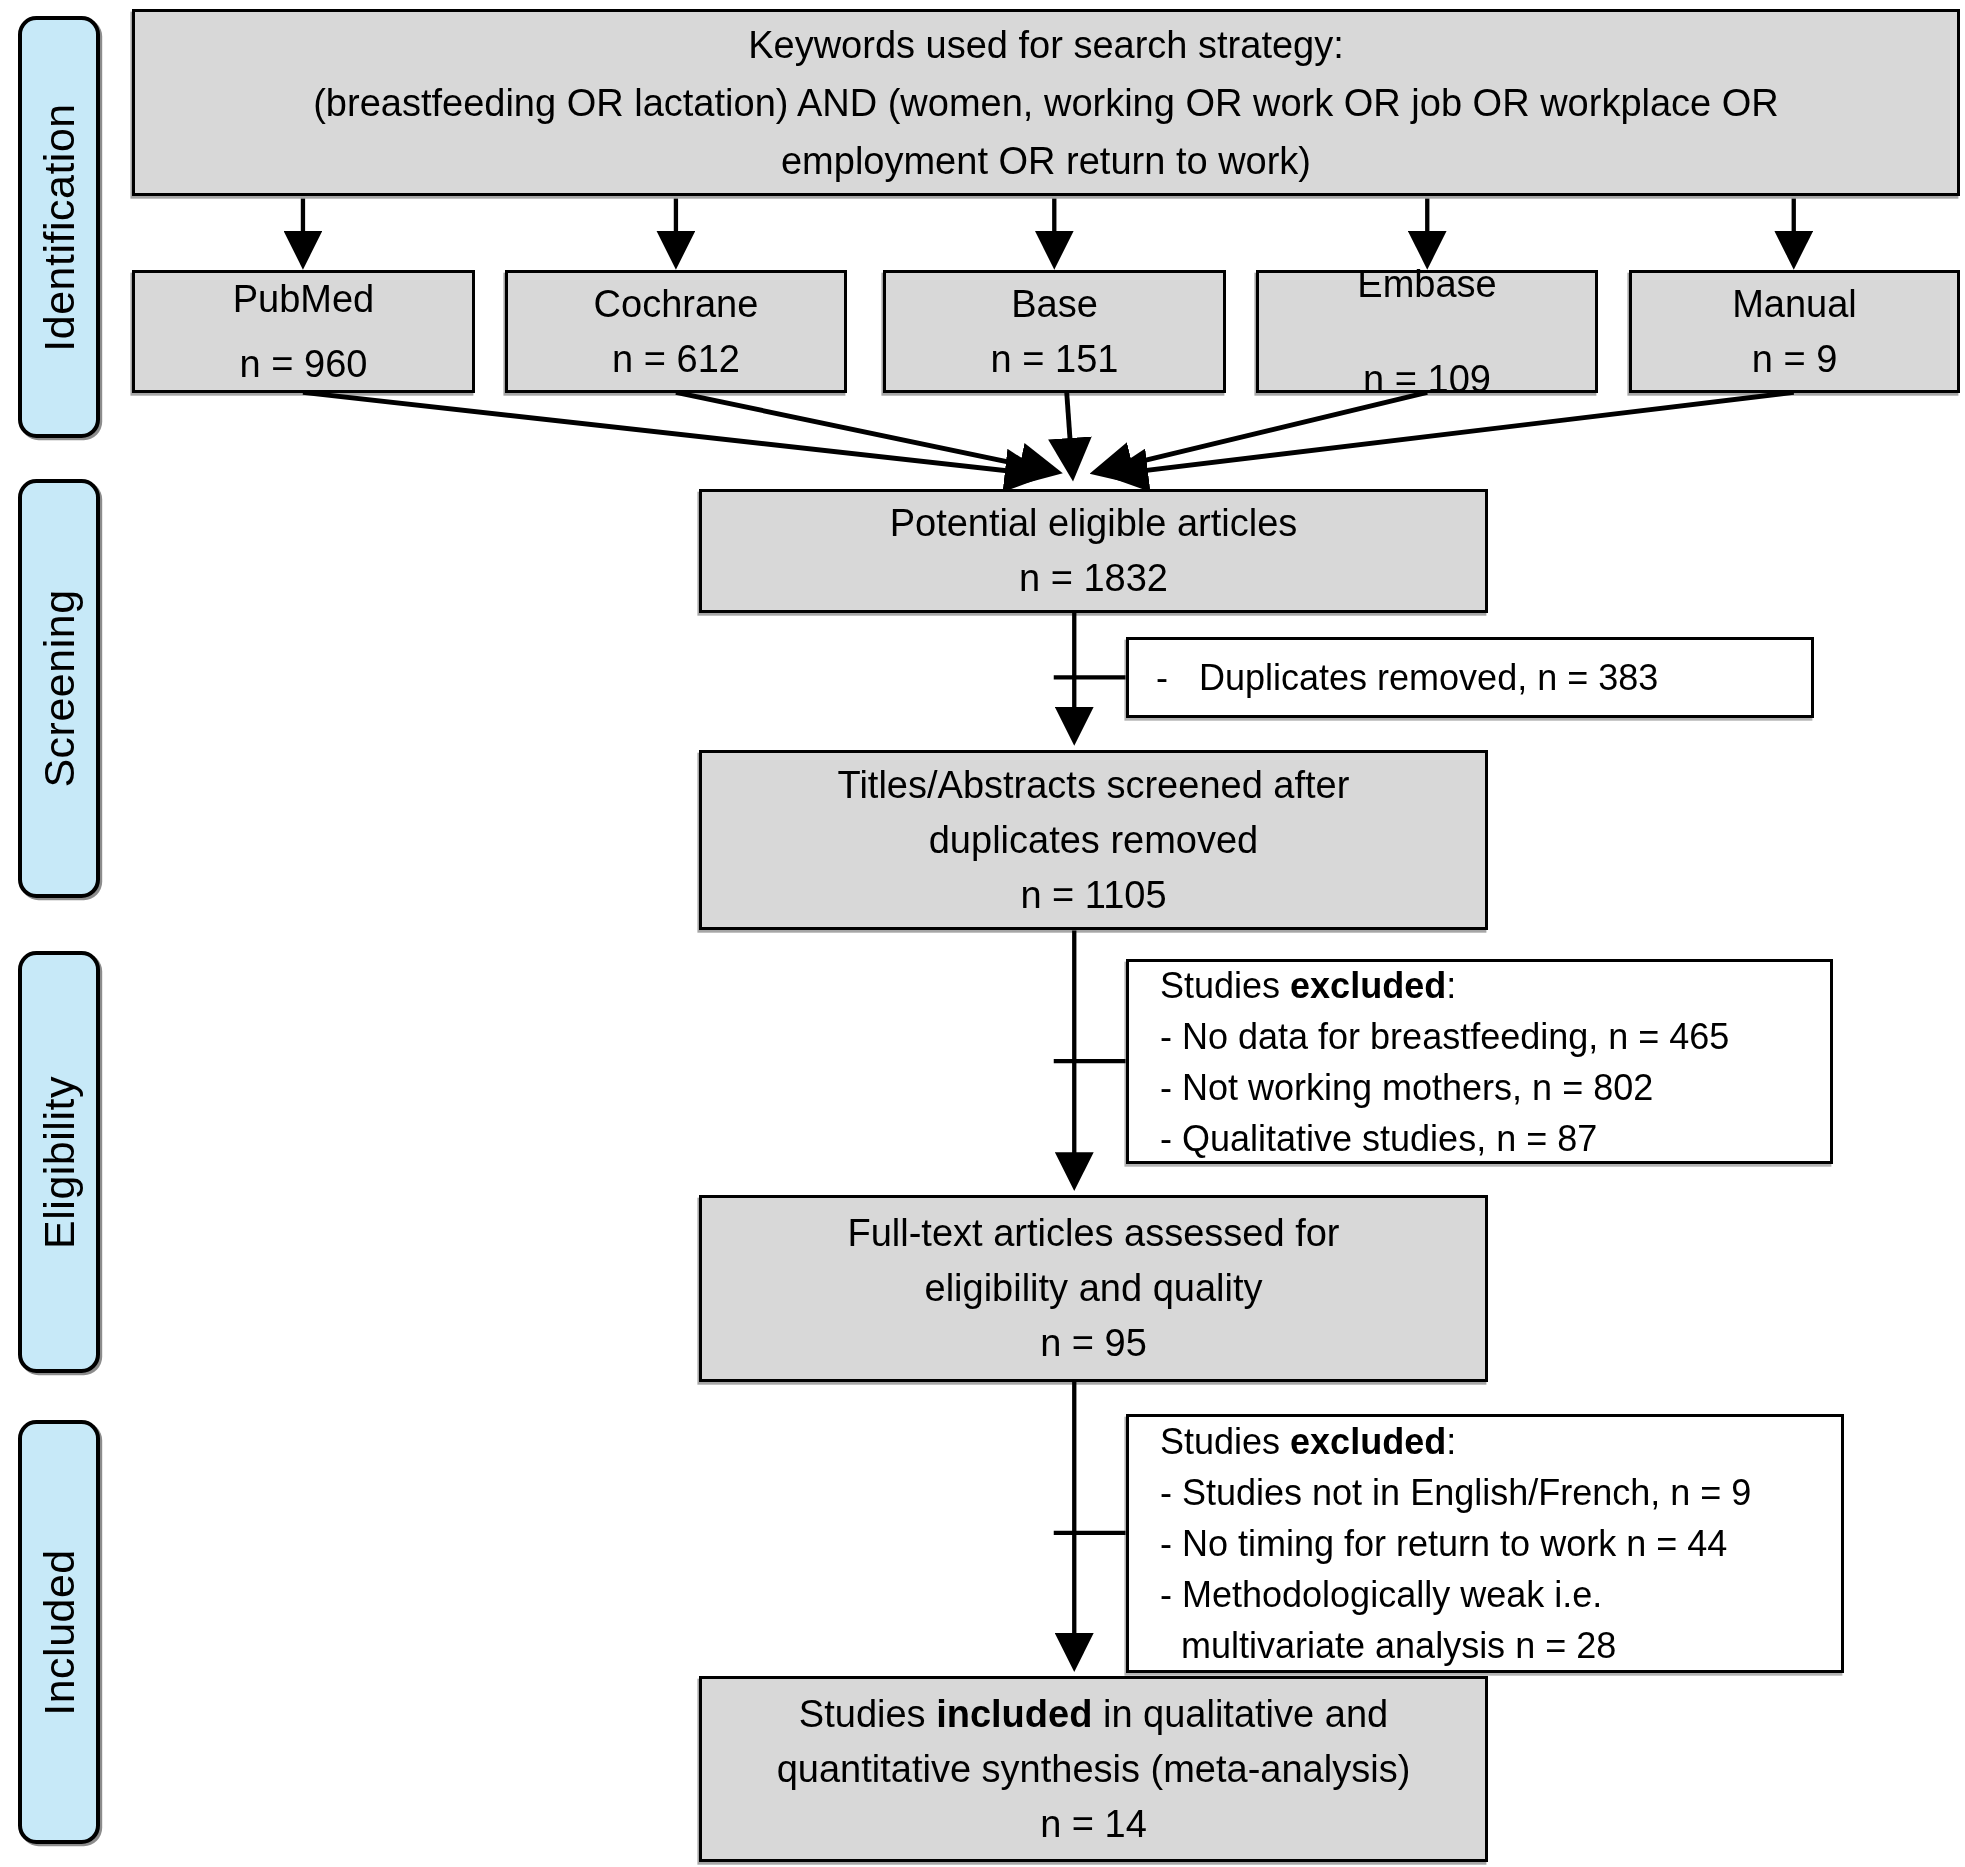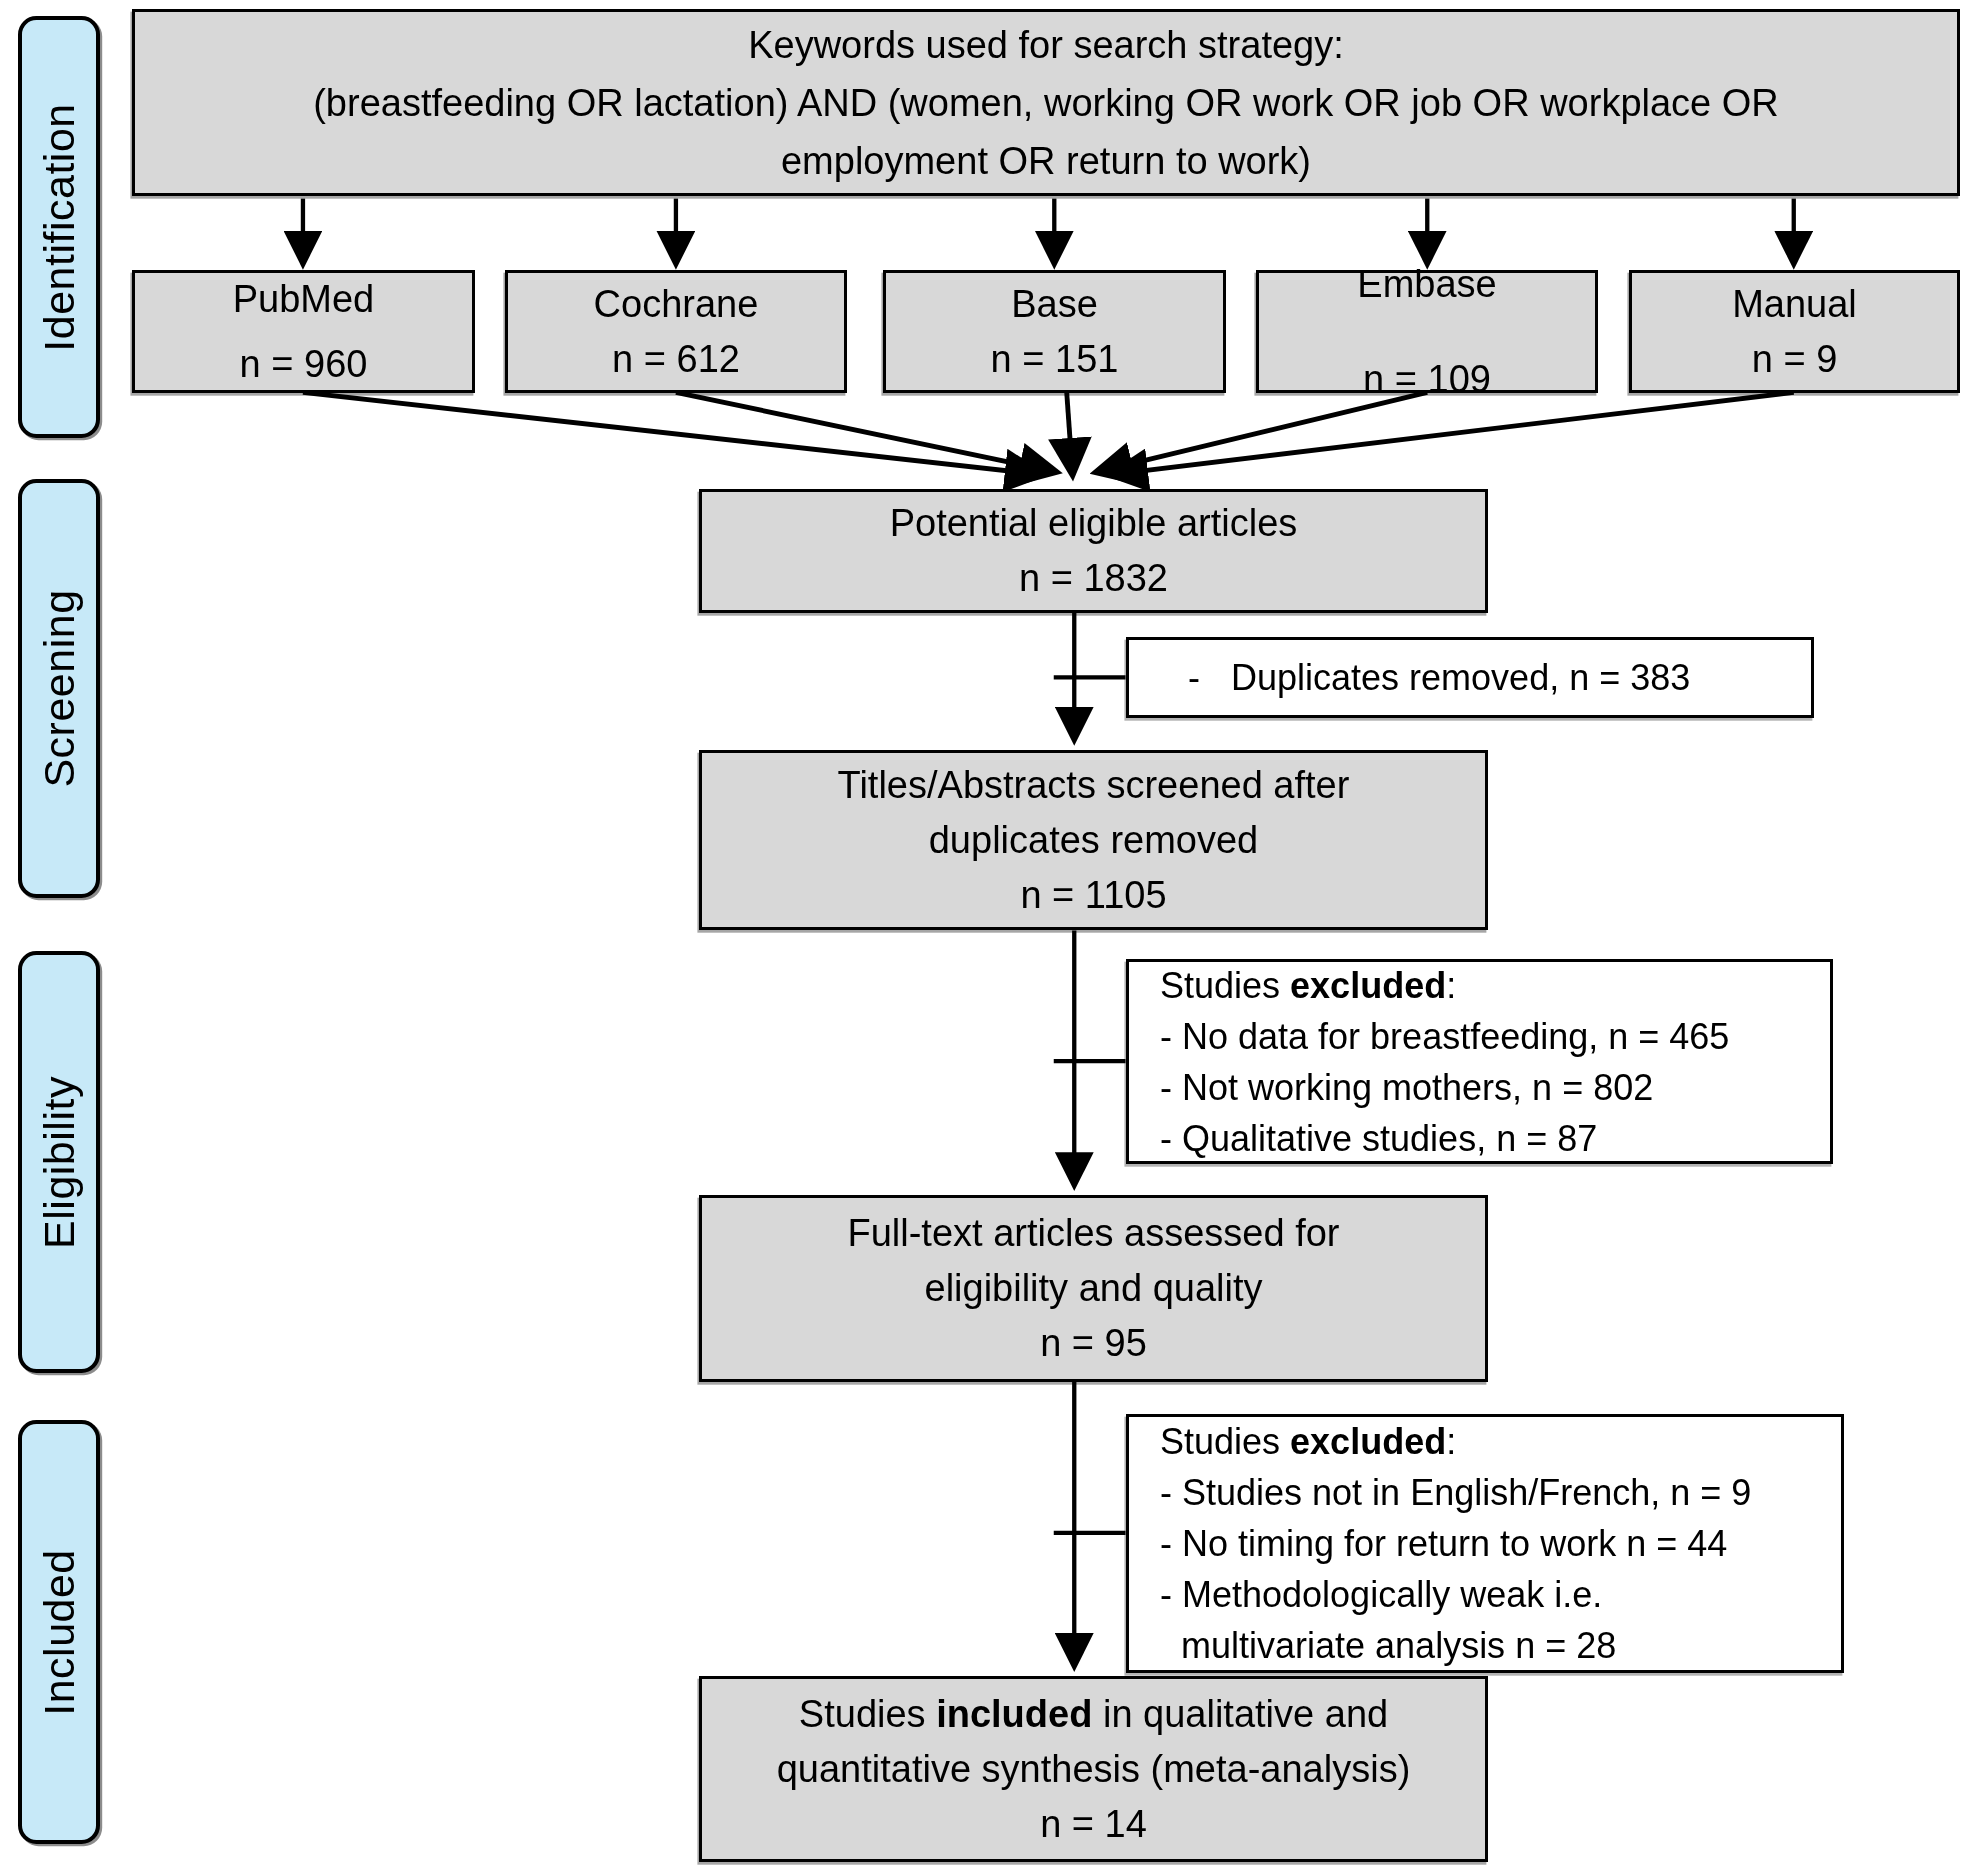--- a/index.html
+++ b/index.html
@@ -134,21 +134,21 @@
   <div class="gbox" style="left:1629px;top:270px;width:331px;height:123px;">
     <div class="tl">Manual</div>
     <div class="tl">n = 9</div>
   </div>
 
   <div class="gbox" style="left:699px;top:489px;width:789px;height:124px;">
     <div class="tl">Potential eligible articles</div>
     <div class="tl">n = 1832</div>
   </div>
 
-  <div class="wbox" style="left:1126px;top:637px;width:688px;height:81px;padding-left:32px;">
+  <div class="wbox" style="left:1126px;top:637px;width:688px;height:81px;">
     <div class="dup-line">
       <span>-</span><span class="gap"></span><span>Duplicates removed, n = 383</span>
     </div>
   </div>
 
   <div class="gbox" style="left:699px;top:750px;width:789px;height:180px;">
     <div class="tl">Titles/Abstracts screened after</div>
     <div class="tl">duplicates removed</div>
     <div class="tl">n = 1105</div>
   </div>

